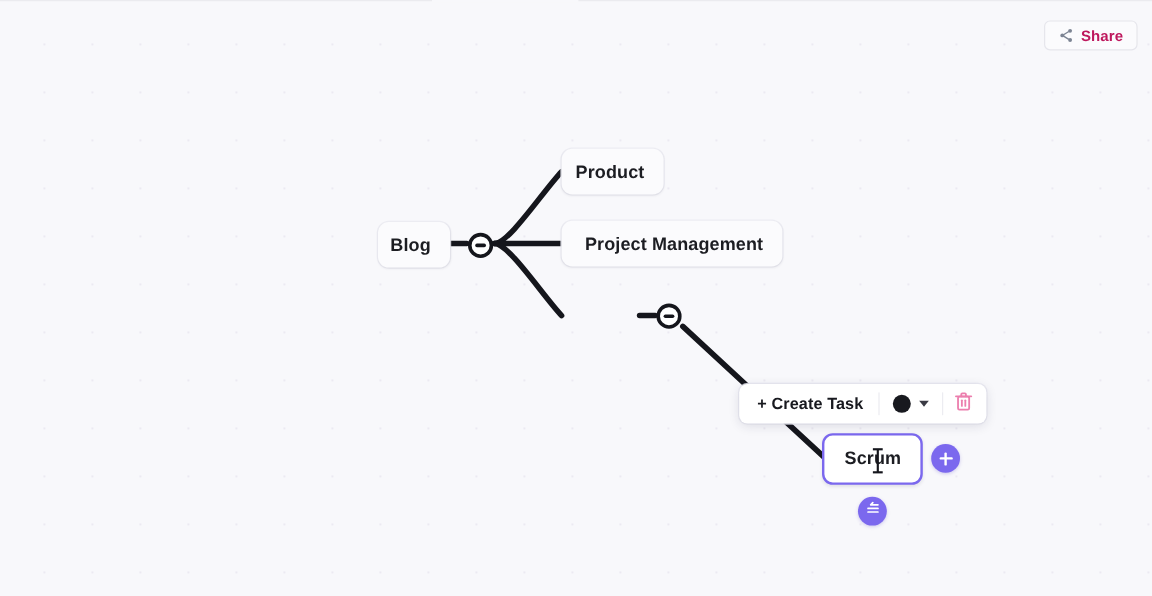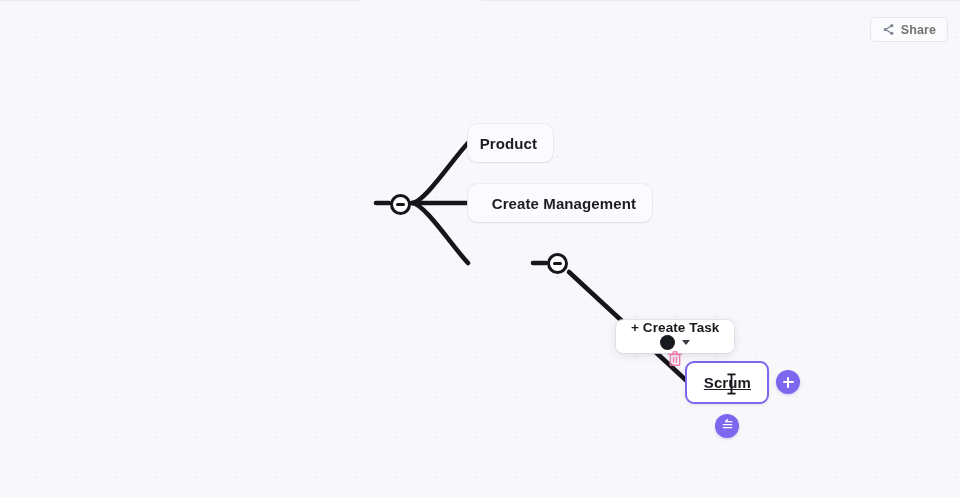--- a/index.html
+++ b/index.html
@@ -42,21 +42,21 @@
   }
   .top-btn {
     height: 25px;
     display: flex;
     align-items: center;
     gap: 6px;
     padding: 0 11px;
     background: #fbfbfd;
     border: 1px solid #e6e6ec;
     border-radius: 5px;
-    color: #737373;
+    color: #be185d;
     font-size: 12.5px;
     font-weight: 600;
     letter-spacing: .1px;
     white-space: nowrap;
     cursor: pointer;
   }
   .top-btn svg { display: block; }
 
   
   #edges {
@@ -117,21 +117,20 @@
     position: absolute;
     left: 616px; top: 320px;
     height: 33px;
     display: flex;
     align-items: center;
     background: #ffffff;
     border-radius: 7px;
     box-shadow: 0 2px 9px rgba(30,30,70,.13), 0 0 0 1px rgba(233,233,241,.85);
     z-index: 30;
     padding: 0 4px;
-    flex-direction: column;
   }
   #create-task-btn {
     display: flex;
     align-items: center;
     height: 27px;
     padding: 0 11px;
     font-size: 13.5px;
     font-weight: 700;
     color: #18191f;
     letter-spacing: .1px;
@@ -232,31 +231,34 @@
 
     <path d="M412,203 L468,203" stroke="#15161c" stroke-width="4.6" fill="none" stroke-linecap="round"></path>
 
     <path d="M412,203 C424,203 452,246 468,263" stroke="#15161c" stroke-width="4.6" fill="none" stroke-linecap="round"></path>
 
     <path d="M533,263 L546,263" stroke="#15161c" stroke-width="4.6" fill="none" stroke-linecap="round"></path>
 
     <path d="M569,272 L689,383" stroke="#15161c" stroke-width="4.6" fill="none" stroke-linecap="round"></path>
   </svg>
 
+  <div class="node" style="left:315px; top:185px; width:60px;">
+    <span>Blog</span>
+  </div>
 
   <div class="node" style="left:468px; top:124px; width:85px;">
     <span>Product</span>
   </div>
 
   <div class="node" style="left:468px; top:184px; width:184px;">
-    <span>Create Management</span>
-  </div>
-
-
-  <div class="node selected" style="left:685px; top:361px; width:84px; height:43px;text-decoration:underline;">
+    <span>Project Management</span>
+  </div>
+
+
+  <div class="node selected" style="left:685px; top:361px; width:84px; height:43px;">
     <span>Scrum</span>
   </div>
 
   <div class="toggle" style="left:390px; top:194px;"></div>
   <div class="toggle" style="left:547px; top:253px;"></div>
 
   <div id="node-toolbar">
 
     <div id="create-task-btn">
       <span>+ Create Task</span>

